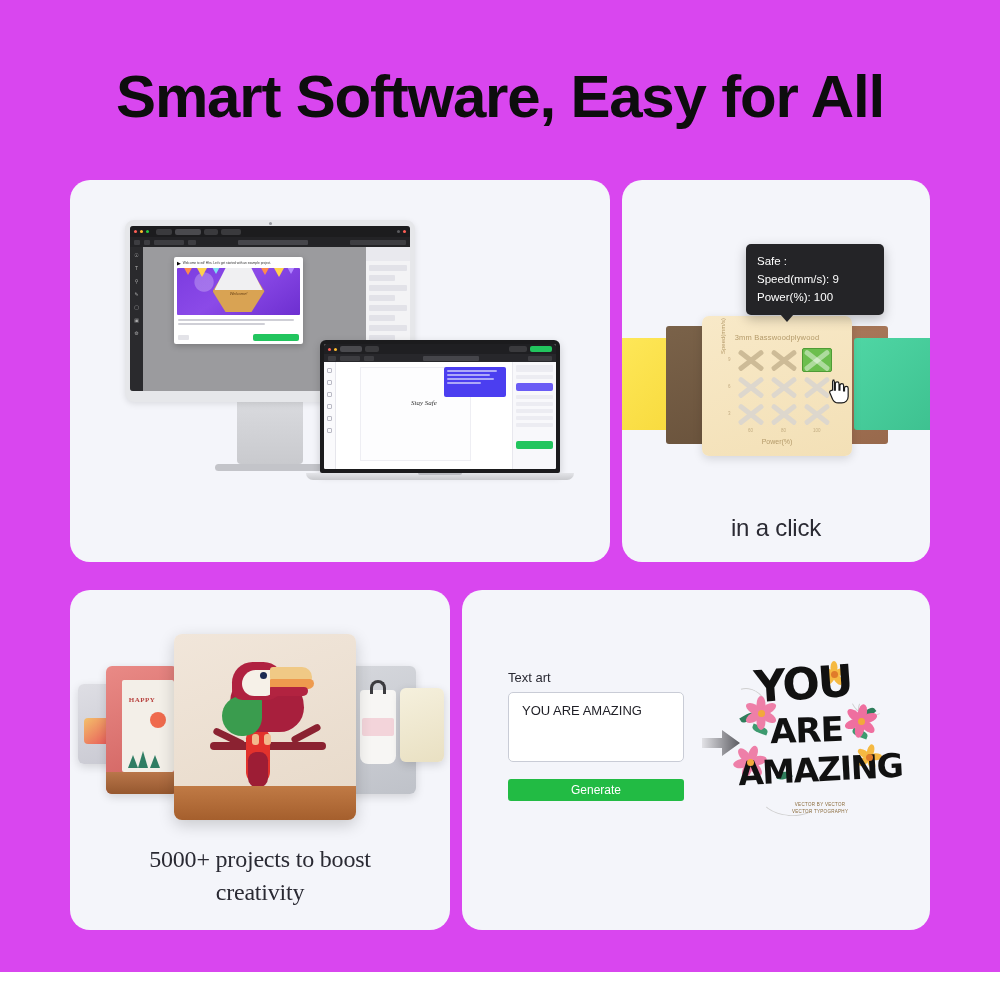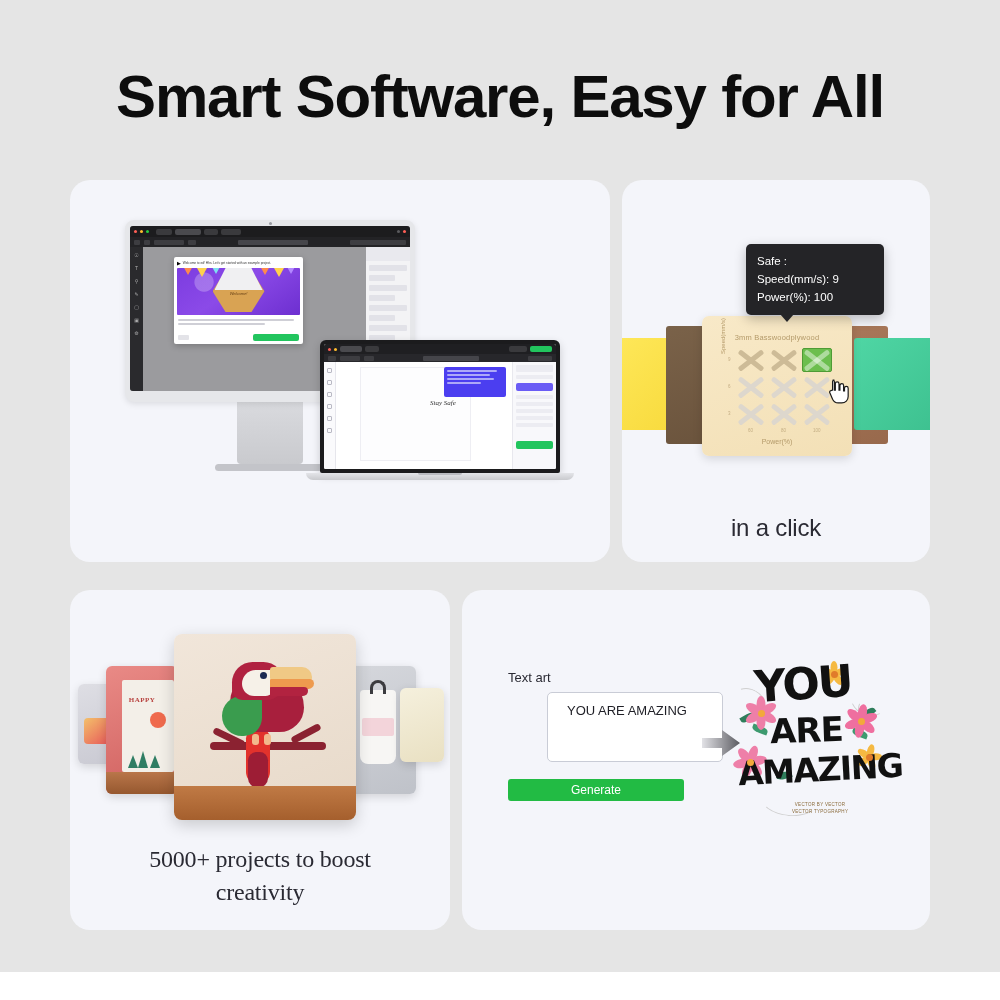--- a/index.html
+++ b/index.html
@@ -2,21 +2,21 @@
 <html><head>
 <meta charset="utf-8">
 <style>
   * { box-sizing: border-box; margin: 0; padding: 0; }
   html, body {
     width: 1000px; height: 1000px;
     background: #ffffff;
     font-family: "Liberation Sans", sans-serif;
     overflow: hidden;
   }
-  .page { position: relative; width: 1000px; height: 972px; background: #e5e5e5; }
+  .page { position: relative; width: 1000px; height: 972px; background: #d946ef; }
 
   
   .headline {
     position: absolute; left: 0; top: 64px; width: 1000px;
     text-align: center;
     font-size: 60px; font-weight: 700; letter-spacing: -1.2px;
     color: #0d0d0d; line-height: 1.1;
     font-family: "Liberation Sans", sans-serif;
   }
 
@@ -124,21 +124,21 @@
     box-shadow: 0 3px 8px rgba(0,0,0,.18);
   }
   .lap-screen { width: 100%; height: 100%; background: #f6f6f8; border-radius: 2px; overflow: hidden; position: relative; }
   .lap-top { height: 10px; background: #1f1f22; display: flex; align-items: center; gap: 3px; padding: 0 4px; }
   .lap-top2 { height: 8px; background: #27272b; display: flex; align-items: center; gap: 4px; padding: 0 4px; }
   .lap-body { position: absolute; top: 18px; left: 0; right: 0; bottom: 0; display: flex; background: #f2f2f5; }
   .lap-left { width: 12px; background: #fafafc; border-right: 1px solid #e6e6ec; display: flex; flex-direction: column; align-items: center; gap: 7px; padding-top: 6px; }
   .lap-left i { width: 5px; height: 5px; border: 1px solid #b9b9c4; border-radius: 1px; display: block; }
   .lap-canvas { flex: 1; background: #ffffff; position: relative; }
   .lap-sheet { position: absolute; left: 14%; top: 6%; width: 62%; height: 86%; background: #fdfdfe; box-shadow: 0 0 0 1px #eeeef3; }
-  .lap-sig { position: absolute; left: 50%; top: 38%; transform: translate(-50%,-50%); font-size: 7px; color: #333; font-style: italic; font-family: "Liberation Serif", serif; margin-left: 19px; }
+  .lap-sig { position: absolute; left: 50%; top: 38%; transform: translate(-50%,-50%); font-size: 7px; color: #333; font-style: italic; font-family: "Liberation Serif", serif; }
   .lap-popup { position: absolute; right: 6px; top: 5px; width: 62px; height: 30px; background: #4b3ef0; border-radius: 2px; padding: 3px; }
   .lap-popup .l { height: 2px; background: rgba(255,255,255,.55); border-radius: 1px; margin-bottom: 2px; }
   .lap-right { width: 44px; background: #f8f8fb; border-left: 1px solid #e8e8ee; padding: 3px; }
   .lap-right .hd { height: 7px; background: #ececf2; border-radius: 1px; margin-bottom: 3px; }
   .lap-right .rw { height: 4px; background: #ececf2; border-radius: 1px; margin-bottom: 3px; }
   .lap-right .blue { height: 8px; background: #6a5cf5; border-radius: 2px; margin: 4px 0; }
   .lap-right .green { height: 8px; background: #22c55e; border-radius: 2px; margin-top: 14px; }
   .lap-base {
     width: 268px; margin-left: -14px; height: 7px;
     background: linear-gradient(180deg,#e3e4e8,#c9cace);
@@ -225,24 +225,23 @@
   .t-twig1 { position: absolute; left: 4px; top: 78px; width: 34px; height: 7px; background: #8b2231; border-radius: 4px; transform: rotate(26deg); }
   .t-twig2 { position: absolute; left: 82px; top: 74px; width: 32px; height: 7px; background: #8b2231; border-radius: 4px; transform: rotate(-28deg); }
   .t-foot { position: absolute; top: 78px; width: 7px; height: 11px; background: #f2b98c; border-radius: 3px; }
 
   
   .ai-left { position: absolute; left: 46px; top: 80px; width: 176px; }
   .ai-label { font-size: 13px; color: #2a2a33; margin-bottom: 7px; }
   .ai-input {
     width: 100%; height: 70px; background: #fff;
     border: 1px solid #c9ccd6; border-radius: 5px;
-    padding: 10px 19px; font-size: 13px; color: #1f1f26;
+    padding: 10px 13px; font-size: 13px; color: #1f1f26;
     font-family: "Liberation Sans", sans-serif; resize: none; outline: none;
     line-height: 1.3;
-    margin-left: 39px;
   }
   .ai-btn {
     margin-top: 13px; width: 100%; height: 22px; background: #22bb44;
     border: none; border-radius: 3px; color: #fff; font-size: 12px;
     font-family: "Liberation Sans", sans-serif; cursor: pointer;
     display: flex; align-items: center; justify-content: center;
   }
   .ai-arrow { position: absolute; left: 240px; top: 140px; width: 38px; height: 26px; }
   .ai-art { position: absolute; left: 268px; top: 62px; width: 160px; height: 168px; }
 

